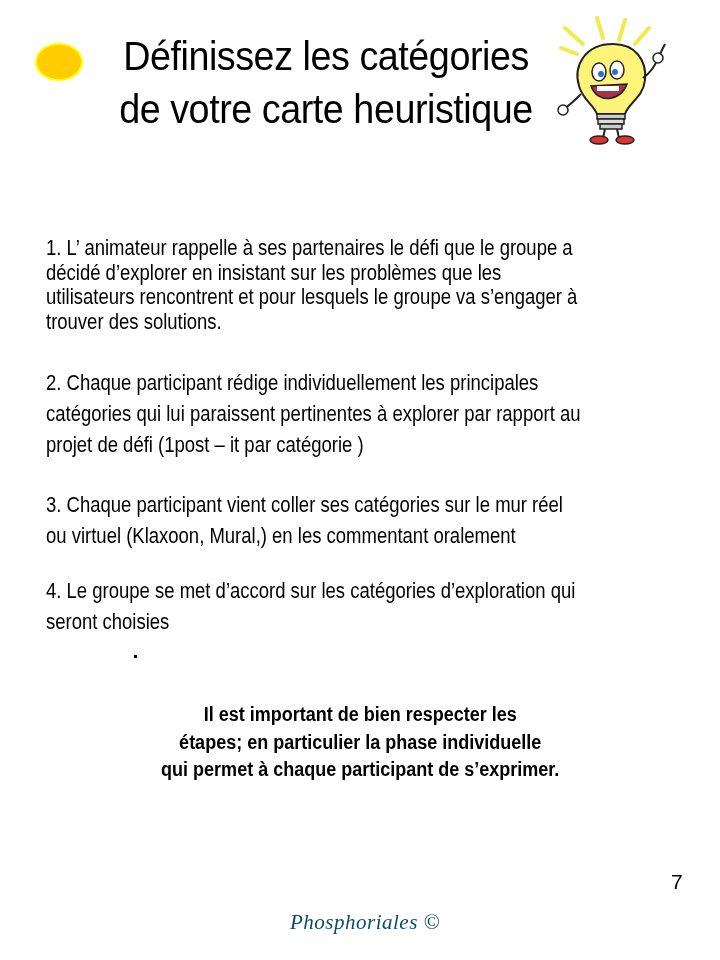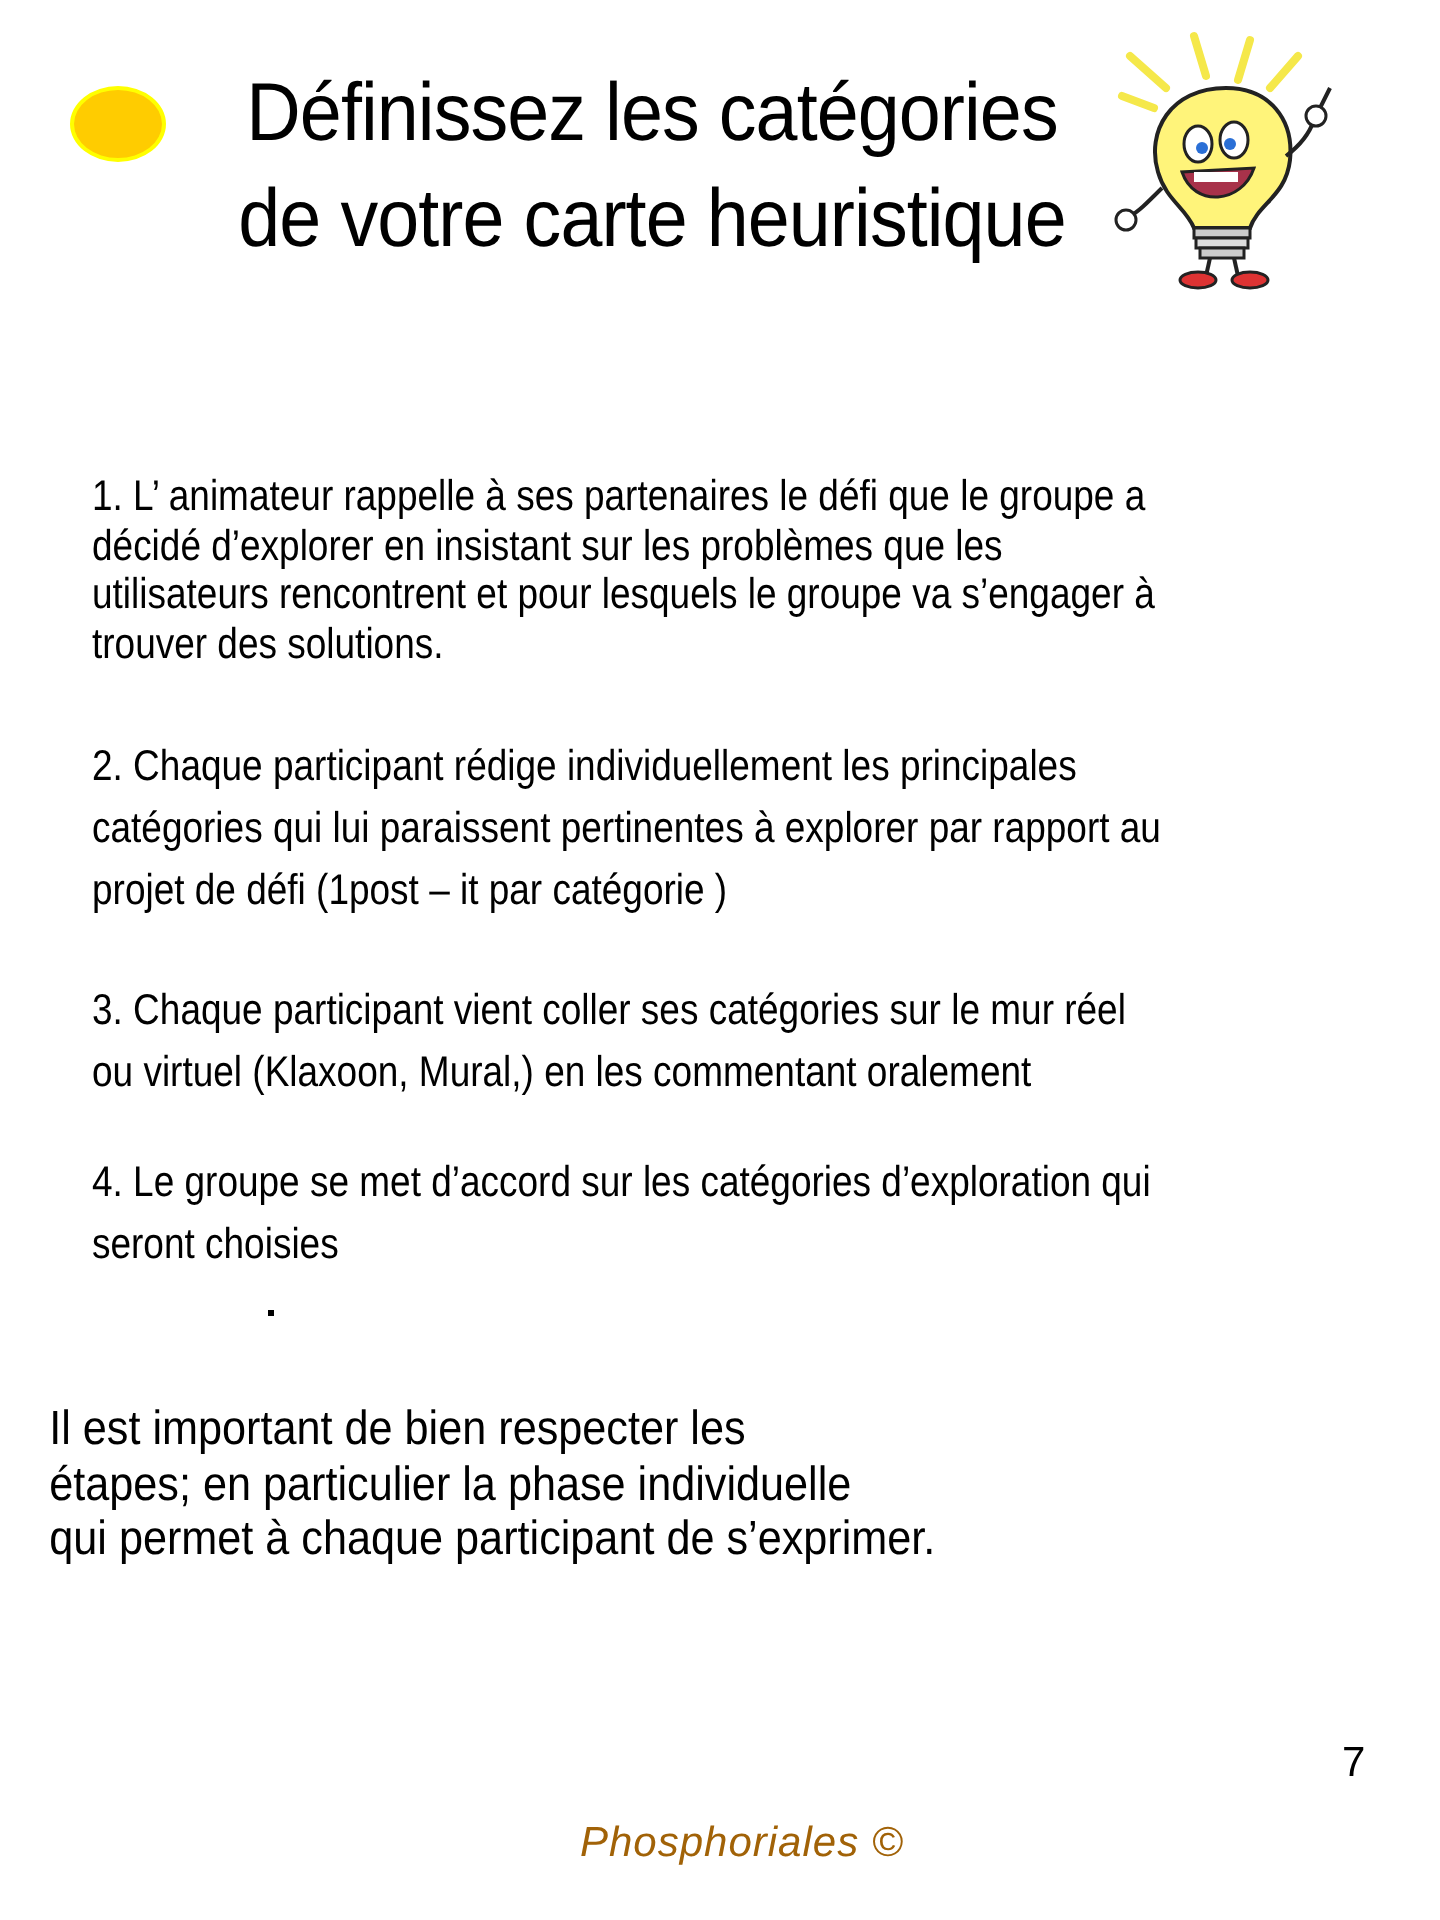--- a/index.html
+++ b/index.html
@@ -13,27 +13,27 @@
     .title div { white-space: nowrap; }
     .mascot { position: absolute; left: 555px; top: 14px; width: 125px; height: 132px; }
     .block { position: absolute; left: 46px; width: 660px; font-size: 21.5px;
              transform: scaleX(0.86); transform-origin: left top; white-space: nowrap; }
     .block div { white-space: nowrap; }
     .p1 { top: 236px; line-height: 24.7px; }
     .p2 { top: 368px; line-height: 31px; }
     .p3 { top: 490px; line-height: 31px; }
     .p4 { top: 576px; line-height: 31px; }
     .dot-mark { position: absolute; left: 134px; top: 655px; width: 3px; height: 3px; background: #000; }
-    .note { position: absolute; left: 0; width: 720px; top: 701px; 
-            font-size: 24px; line-height: 27.5px; }
+    .note { position: absolute; left: 0; width: 720px; top: 701px; text-align: center;
+            font-size: 20px; line-height: 27.5px; font-weight: bold; }
     .note-inner { display: inline-block; transform: scaleX(0.9); transform-origin: center top; }
     .note-inner div { white-space: nowrap; }
     .page-number { position: absolute; left: 671px; top: 870px; font-size: 21px; }
-    .footer-brand { position: absolute; left: 290px; top: 910px; font-family: Liberation Sans, sans-serif;
-                    font-style: italic; font-size: 21px; letter-spacing: 0.5px; color: #a16207; }
+    .footer-brand { position: absolute; left: 290px; top: 910px; font-family: Liberation Serif, serif;
+                    font-style: italic; font-size: 21px; letter-spacing: 0.5px; color: #0c4a6e; }
   </style>
 </head>
 <body>
 
 <div class="bullet-dot"></div>
 
 <div class="title">
   <div>Définissez les catégories</div>
   <div>de votre carte heuristique</div>
 </div>

